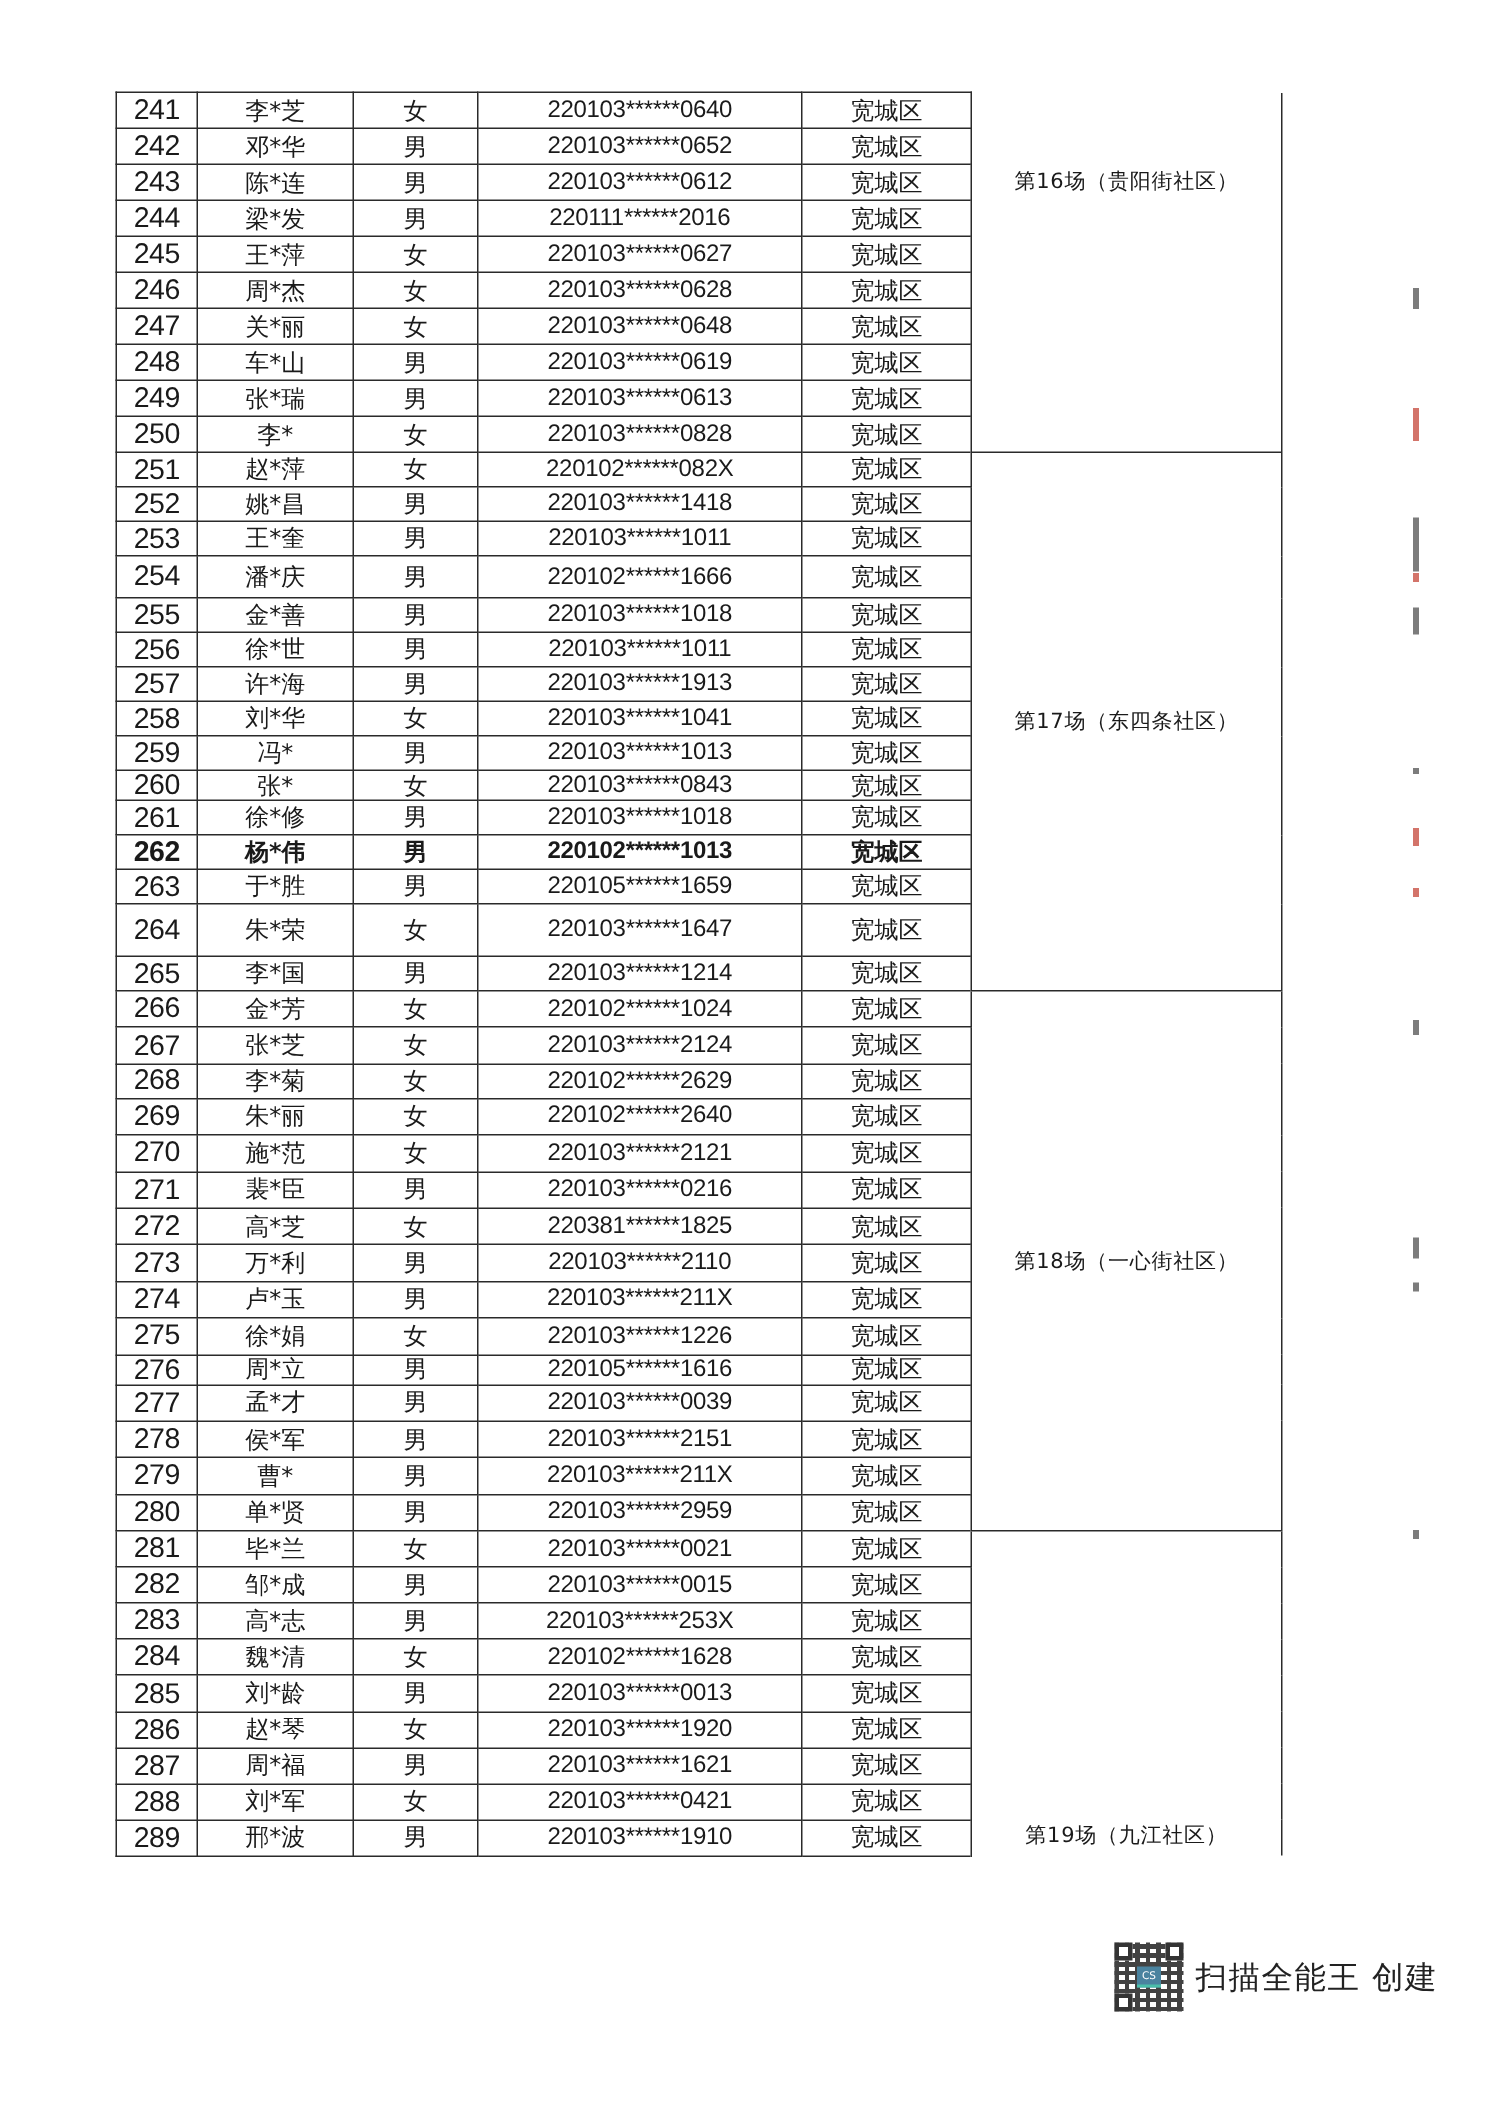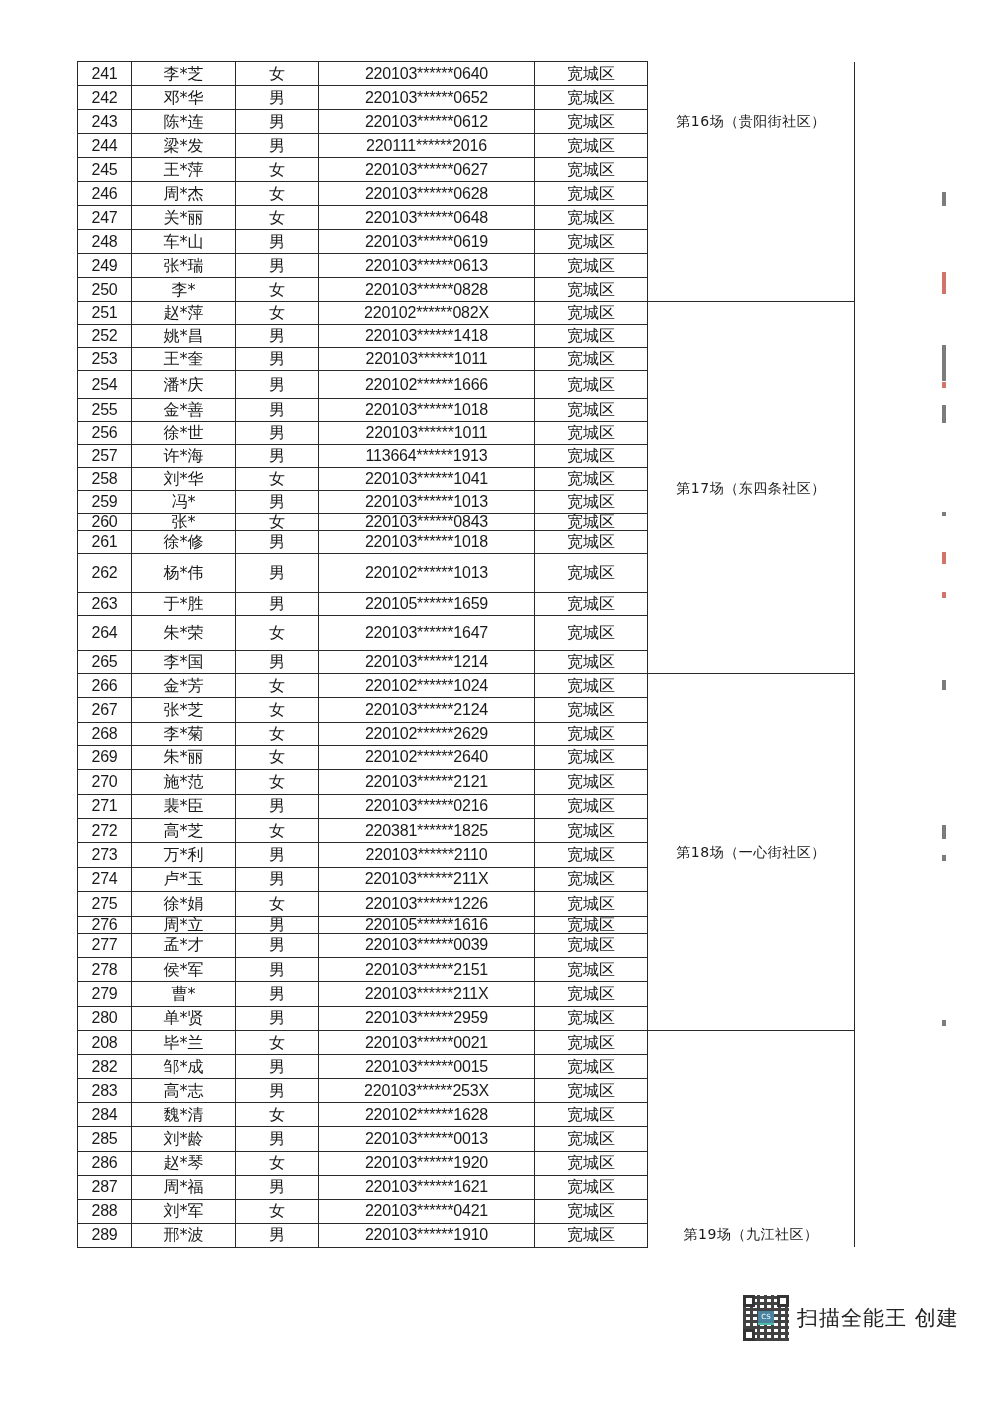--- a/index.html
+++ b/index.html
@@ -9,21 +9,21 @@
   }
   .page { position:absolute; left:0; top:0; width:992px; height:1403px; }
   table.roster {
     position:absolute; left:77px; top:61px; border-collapse:collapse;
     table-layout:fixed; width:777px;
   }
   table.roster td {
     border:1.5px solid #2a2a2a; padding:0; text-align:center; vertical-align:middle;
     font-size:16px; line-height:1; white-space:nowrap; overflow:hidden;
   }
-  table.roster td.num { font-family:"Liberation Sans Narrow","Liberation Sans",sans-serif; font-size:16px; letter-spacing:-0.3px; }
+  table.roster td.num { font-family:"Liberation Sans Narrow","Liberation Sans",sans-serif; font-size:19px; letter-spacing:-0.3px; }
   table.roster td.id { font-family:"Liberation Sans",sans-serif; font-size:16px; letter-spacing:-0.2px; }
   table.roster td.venue {
     border-top:none; border-bottom:none; border-left:1.5px solid #2a2a2a; border-right:1.5px solid #2a2a2a;
     font-size:14px; letter-spacing:0.5px;
   }
   table.roster tr.group-start td.venue { border-top:1.5px solid #2a2a2a; }
   table.roster tr.first td.venue { border-top:none; }
   table.roster td.venue.bottom-aligned { vertical-align:bottom; padding-bottom:6px; }
   table.roster td.venue.top-aligned { vertical-align:top; padding-top:52px; }
   .artifact { position:absolute; width:4px; background:#444; opacity:.7; }
@@ -171,21 +171,21 @@
           <td class="num">256</td>
           <td class="name">徐*世</td>
           <td class="gender">男</td>
           <td class="id">220103******1011</td>
           <td class="district">宽城区</td>
         </tr>
         <tr style="height: 23px;">
           <td class="num">257</td>
           <td class="name">许*海</td>
           <td class="gender">男</td>
-          <td class="id">113664******1913</td>
+          <td class="id">220103******1913</td>
           <td class="district">宽城区</td>
         </tr>
         <tr style="height: 23px;">
           <td class="num">258</td>
           <td class="name">刘*华</td>
           <td class="gender">女</td>
           <td class="id">220103******1041</td>
           <td class="district">宽城区</td>
         </tr>
         <tr style="height: 23px;">
@@ -202,21 +202,21 @@
           <td class="id">220103******0843</td>
           <td class="district">宽城区</td>
         </tr>
         <tr style="height: 23px;">
           <td class="num">261</td>
           <td class="name">徐*修</td>
           <td class="gender">男</td>
           <td class="id">220103******1018</td>
           <td class="district">宽城区</td>
         </tr>
-        <tr style="height: 39px;">
+        <tr style="height: 23px; font-weight: bold;">
           <td class="num">262</td>
           <td class="name">杨*伟</td>
           <td class="gender">男</td>
           <td class="id">220102******1013</td>
           <td class="district">宽城区</td>
         </tr>
         <tr style="height: 23px;">
           <td class="num">263</td>
           <td class="name">于*胜</td>
           <td class="gender">男</td>
@@ -337,21 +337,21 @@
           <td class="district">宽城区</td>
         </tr>
         <tr style="height: 24.4px;">
           <td class="num">280</td>
           <td class="name">单*贤</td>
           <td class="gender">男</td>
           <td class="id">220103******2959</td>
           <td class="district">宽城区</td>
         </tr>
         <tr class="group-start" style="height: 24.1px;">
-          <td class="num">208</td>
+          <td class="num">281</td>
           <td class="name">毕*兰</td>
           <td class="gender">女</td>
           <td class="id">220103******0021</td>
           <td class="district">宽城区</td>
           <td class="venue bottom-aligned" rowspan="9">第19场（九江社区）</td>
         </tr>
         <tr style="height: 24.1px;">
           <td class="num">282</td>
           <td class="name">邹*成</td>
           <td class="gender">男</td>

